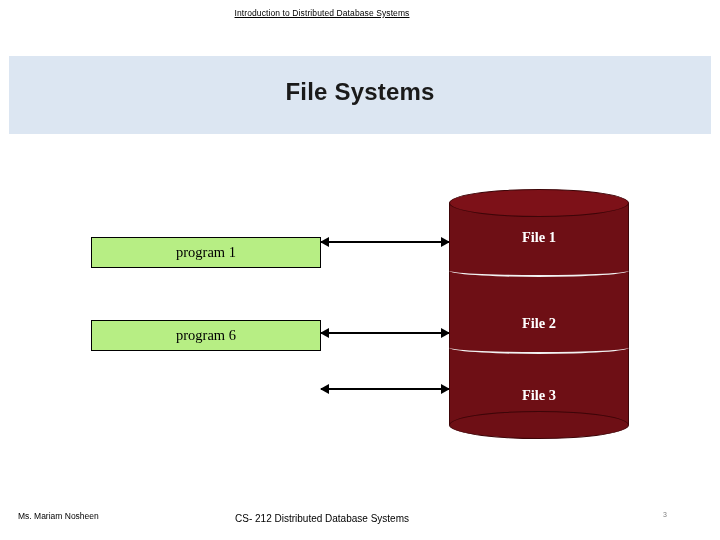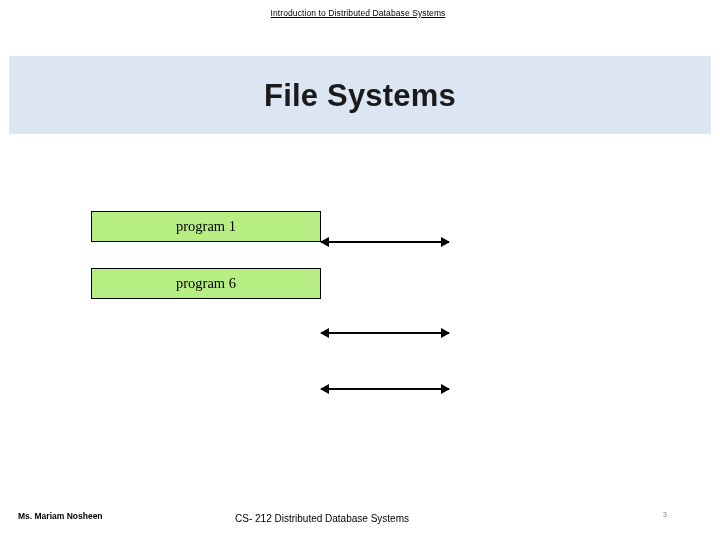--- a/index.html
+++ b/index.html
@@ -24,51 +24,51 @@
   .header-note {
     position: absolute;
     left: 0;
     top: 8px;
     width: 644px;
     text-align: center;
     font-size: 8.5px;
     color: #000000;
     text-decoration: underline;
     letter-spacing: 0.1px;
-    padding-left: 36px;
   }
   
   .title-band {
     position: absolute;
     left: 9px;
     top: 56px;
     width: 702px;
     height: 78px;
     background: #dce6f2;
   }
   .title-text {
     position: absolute;
     left: 0;
     top: 22px;
     width: 702px;
     text-align: center;
-    font-size: 31px;
+    font-size: 24px;
     font-weight: bold;
     color: #1a1a1a;
     letter-spacing: 0.2px;
   }
   
   .blocks {
     position: absolute;
     left: 91px;
     top: 211px;
     width: 230px;
   }
   .grp {
     position: relative;
+    margin-top: 26px;
   }
   .cell {
     box-sizing: border-box;
     width: 230px;
     height: 31px;
     border: 1px solid #000000;
     display: flex;
     align-items: center;
     justify-content: center;
     font-size: 14.5px;
@@ -170,21 +170,20 @@
     color: #ffffff;
     font-family: "Liberation Serif", serif;
   }
   
   .footer-left {
     position: absolute;
     left: 18px;
     top: 511px;
     font-size: 8.5px;
     color: #000000;
-    font-weight: bold;
   }
   .footer-center {
     position: absolute;
     left: 0;
     top: 513px;
     width: 644px;
     text-align: center;
     font-size: 10px;
     color: #000000;
   }
@@ -221,18 +220,28 @@
     <div class="grp">
       <div class="cell prog">program  6</div>
     </div>
 
   </div>
 
   <div class="arrow left" style="left:321px; top:241px; width:128px;"></div>
   <div class="arrow left" style="left:321px; top:332px; width:128px;"></div>
   <div class="arrow left" style="left:321px; top:388px; width:128px;"></div>
 
+  <div class="cylinder">
+    <div class="cyl-body"></div>
+    <div class="cyl-bottom"></div>
+    <div class="cyl-top"></div>
+    <div class="cyl-sep" style="top:75px;"></div>
+    <div class="cyl-sep" style="top:152px;"></div>
+    <div class="file-label" style="top:40px;">File 1</div>
+    <div class="file-label" style="top:126px;">File 2</div>
+    <div class="file-label" style="top:198px;">File 3</div>
+  </div>
 
   <div class="footer-left">Ms. Mariam Nosheen</div>
   <div class="footer-center">CS- 212 Distributed Database Systems</div>
   <div class="footer-page">3</div>
 
 </div>
 
 </body></html>

